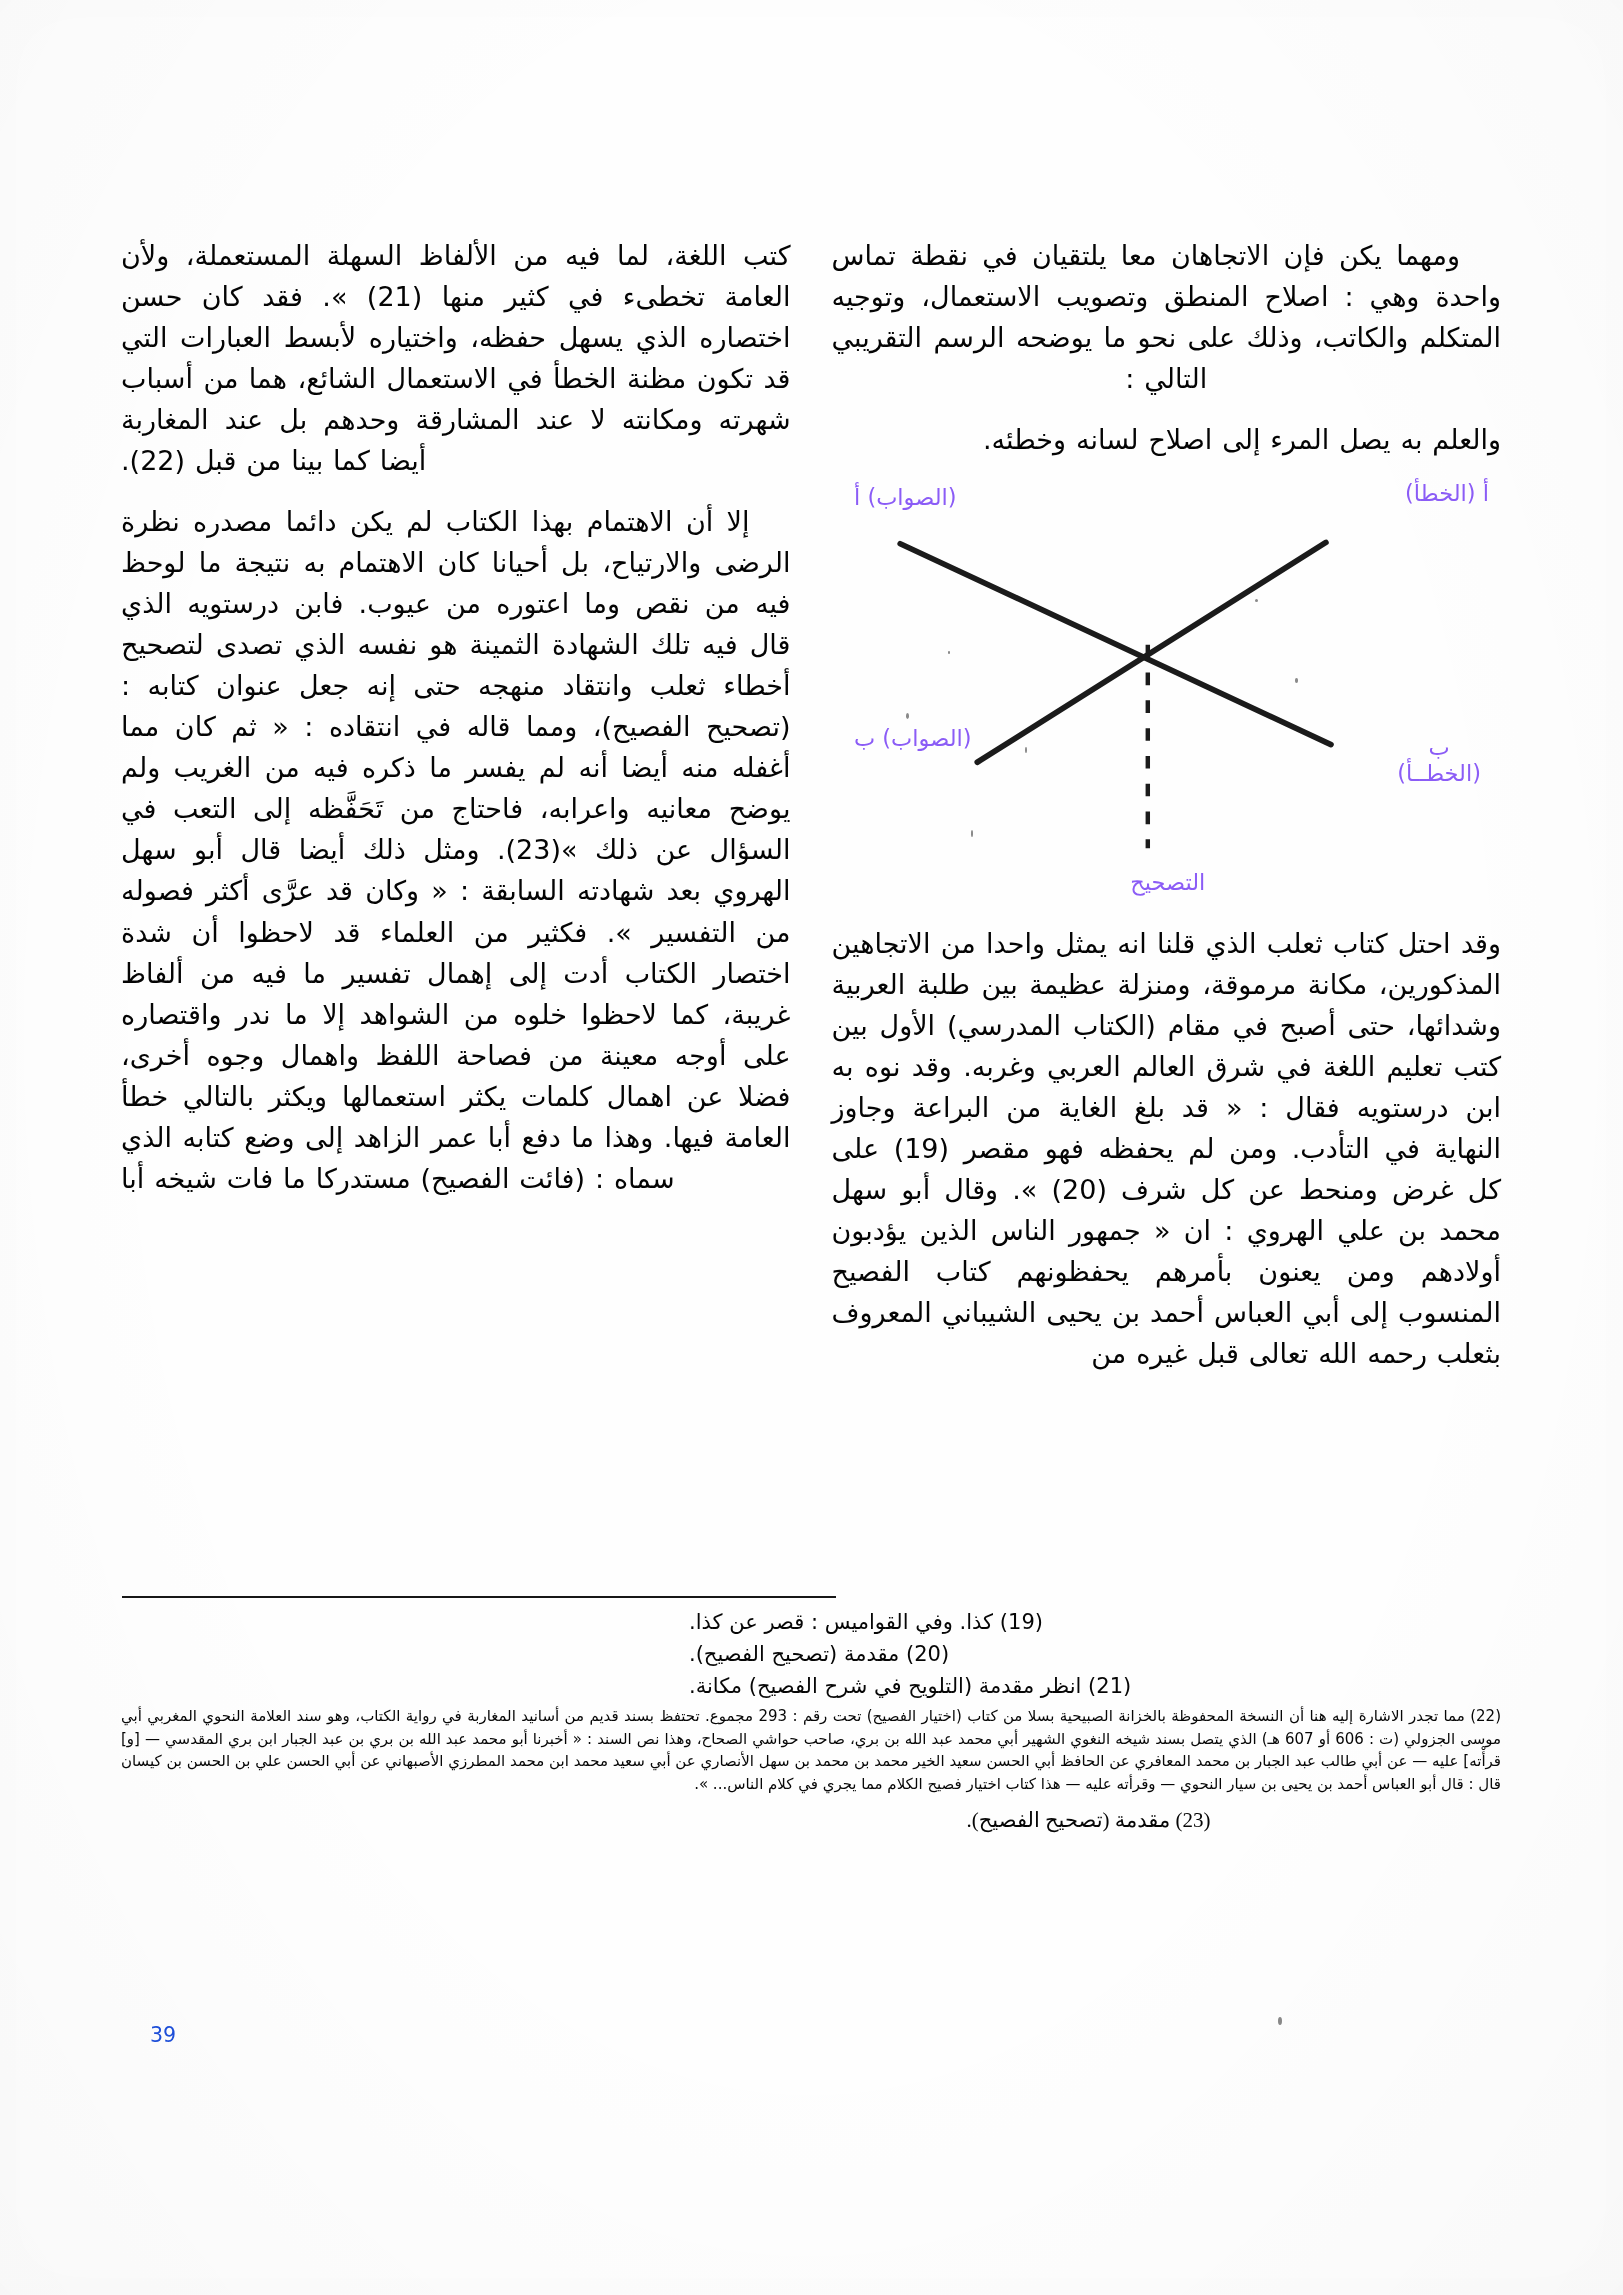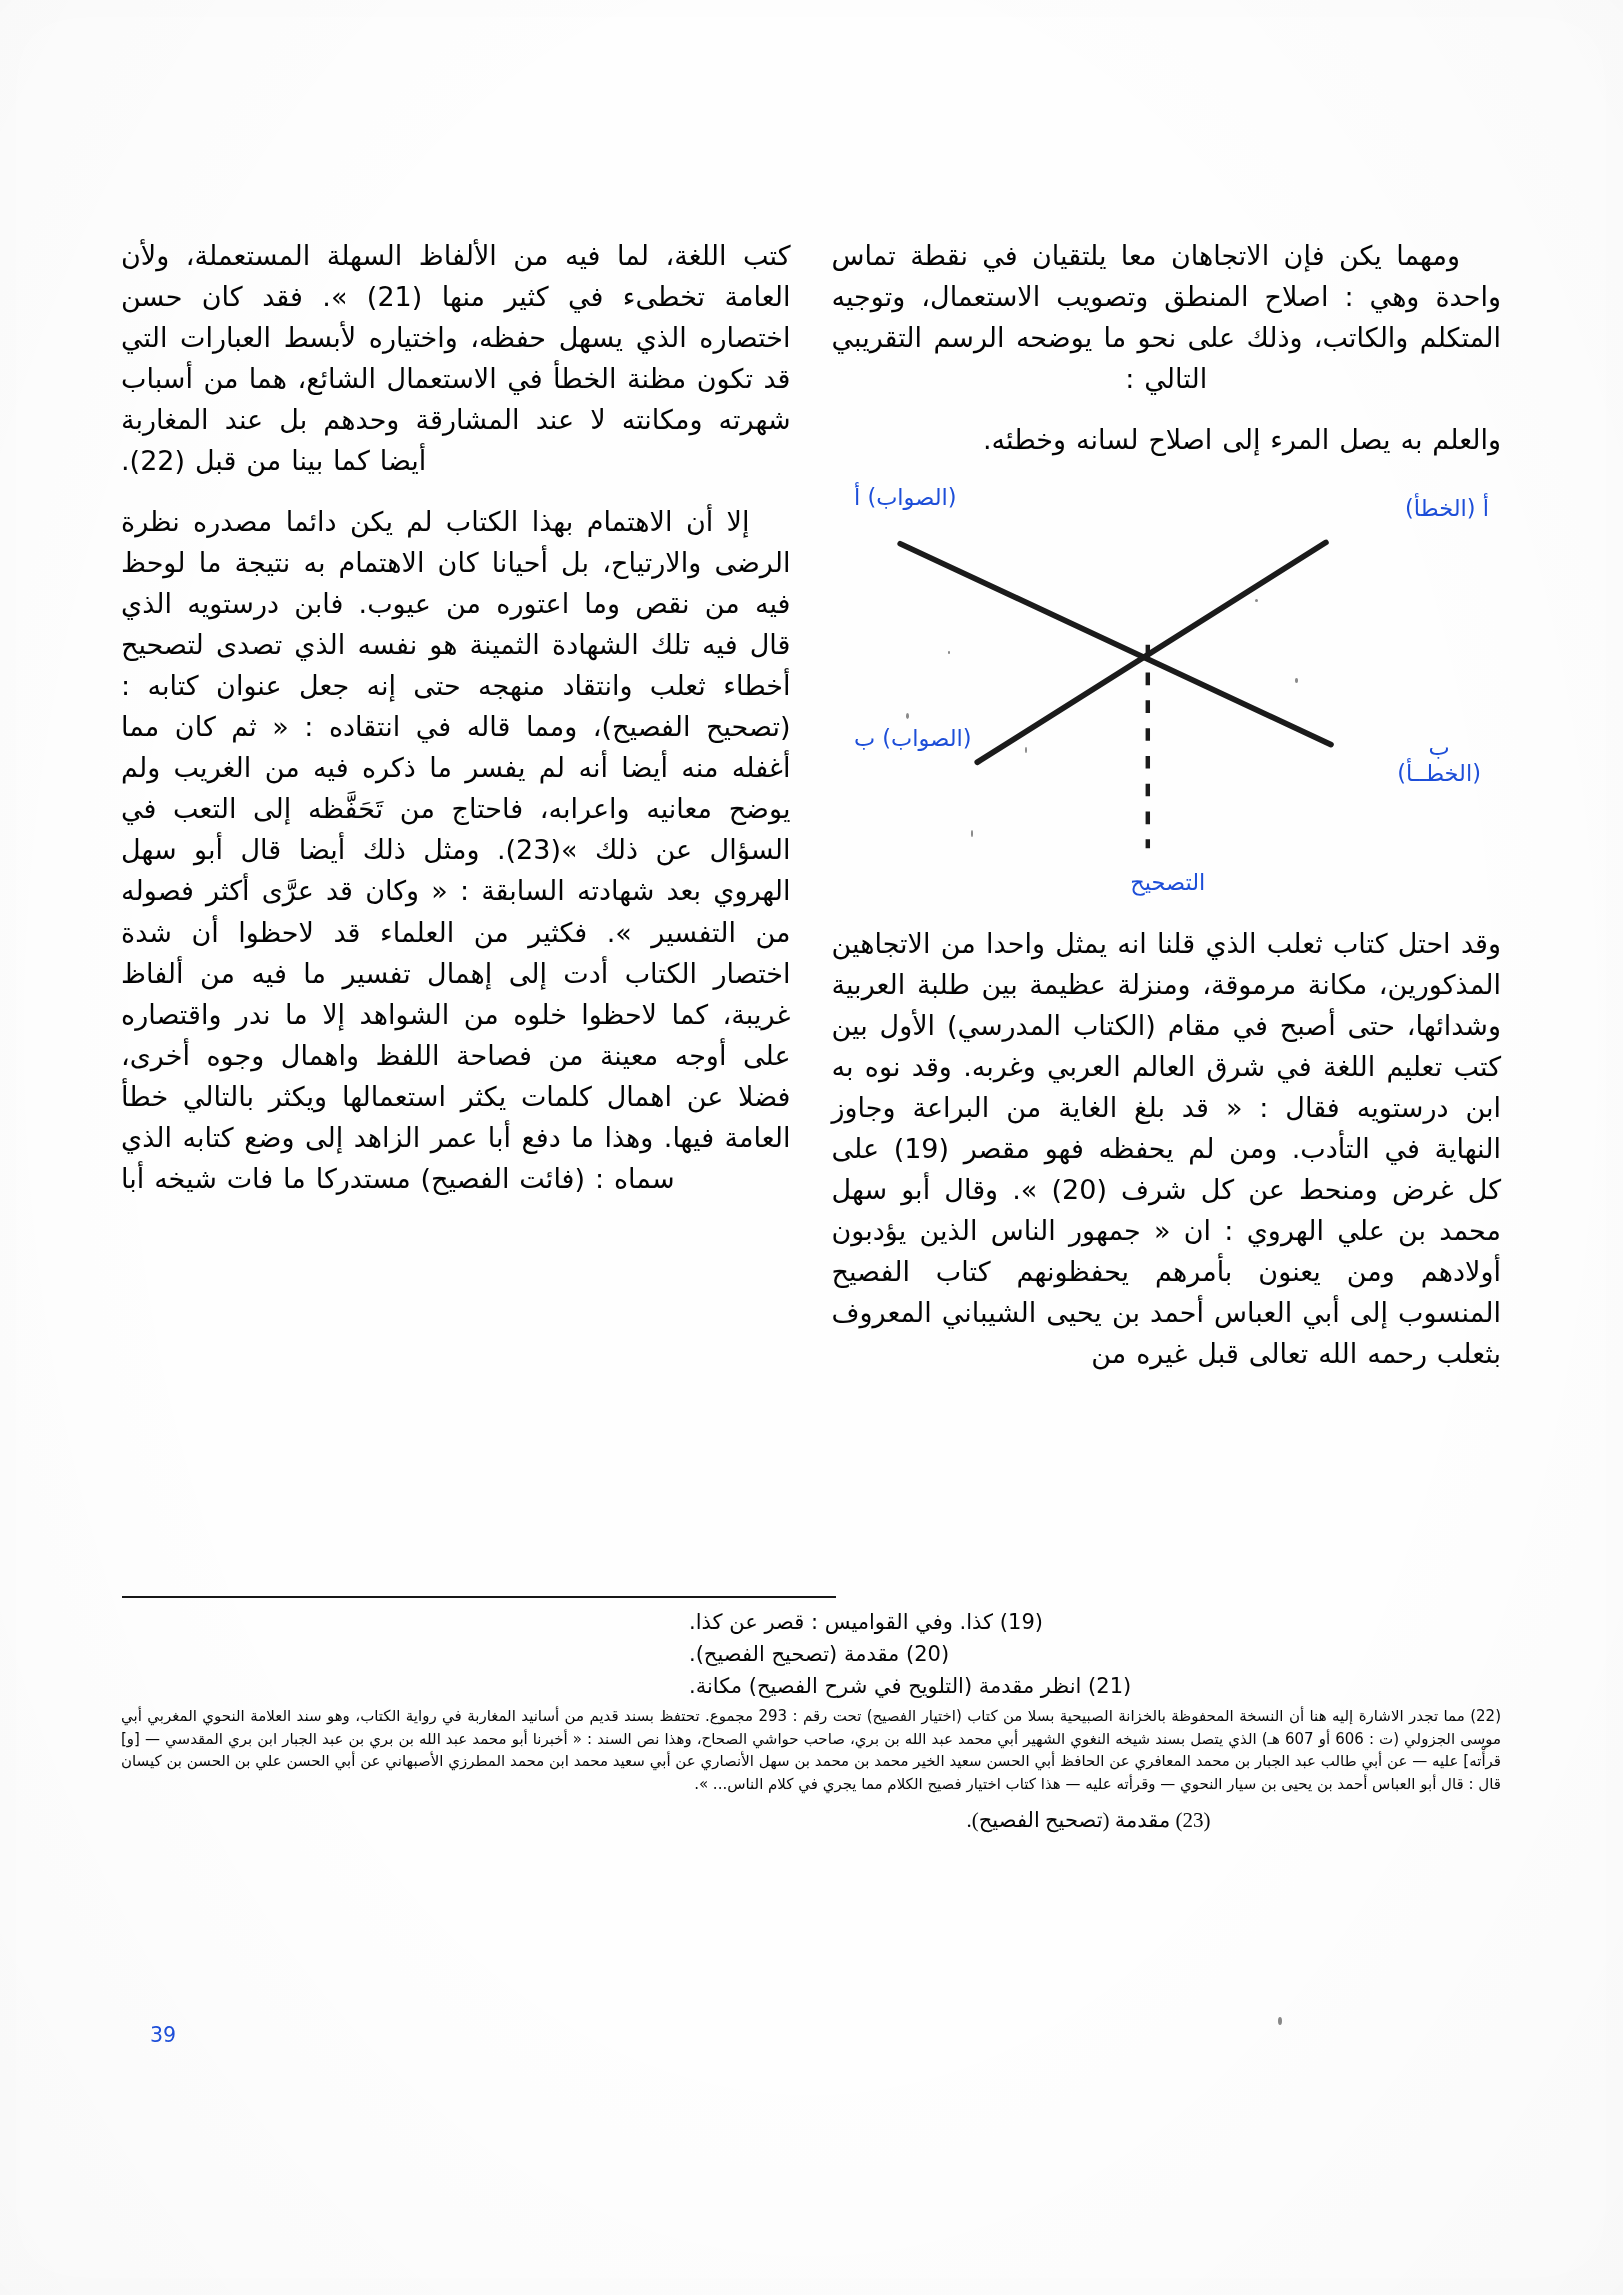--- a/index.html
+++ b/index.html
@@ -66,24 +66,24 @@
   .diagram-wrap {
     position: relative;
     width: 100%;
     height: 423px;
     margin: 17px 0 20px 0;
   }
   .diagram-wrap svg { display: block; }
   .dlabel {
     position: absolute;
     font-size: 22.5px;
-    color: #1d4ed8;
+    color: #8b5cf6;
     white-space: nowrap;
   }
-  .dl-tr { top: 15px;  right: 12px; }
+  .dl-tr { top: 0;  right: 12px; }
   .dl-tl { top: 4px;  left: 22.5px; }
   .dl-br { bottom: 116px; right: 20px; text-align: center; line-height: 1.15;}
   .dl-bl { bottom: 152px; left: 22.5px; }
   .dl-bot{ bottom: 8px; left: 50%; transform: translateX(-48%); }
 
   
   .fn-rule {
     position: absolute;
     top: 1596px;
     right: 787px;

